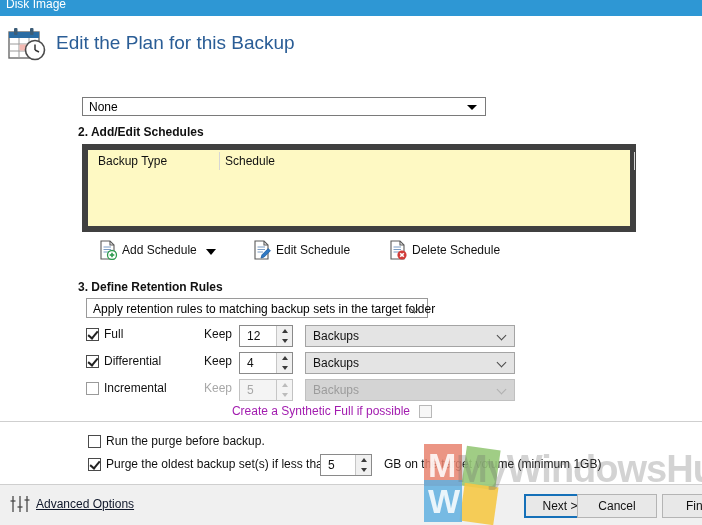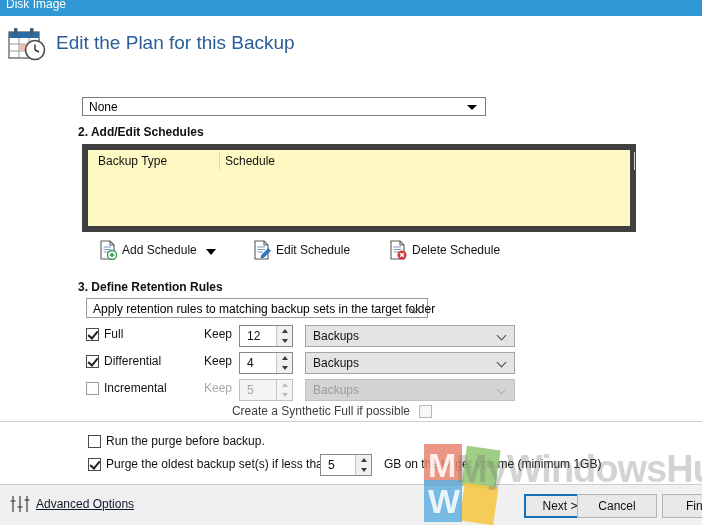--- a/index.html
+++ b/index.html
@@ -176,21 +176,21 @@
   .unit-combo .val {
     position: absolute; left: 7px; top: 3px; font-size: 12px; color: #111;
     white-space: nowrap;
   }
   .unit-combo.dis .val { color: #9c9c9c; }
 
   .synthetic {
     position: absolute; left: 252px; top: 403px; width: 180px; height: 18px;
   }
   .synthetic .lbl {
-    position: absolute; right: 22px; top: 1px; font-size: 12px; color: #404040;
+    position: absolute; right: 22px; top: 1px; font-size: 12px; color: #a21caf;
     white-space: nowrap;
   }
   .synthetic .cb {
     position: absolute; right: 0; top: 2px; width: 13px; height: 13px;
     border: 1px solid #b8b8b8; background: #f7f7f7;
   }
 
   
   .sep { position: absolute; left: 0; top: 421px; width: 702px; height: 1px; background: #cfcfcf; }
 

